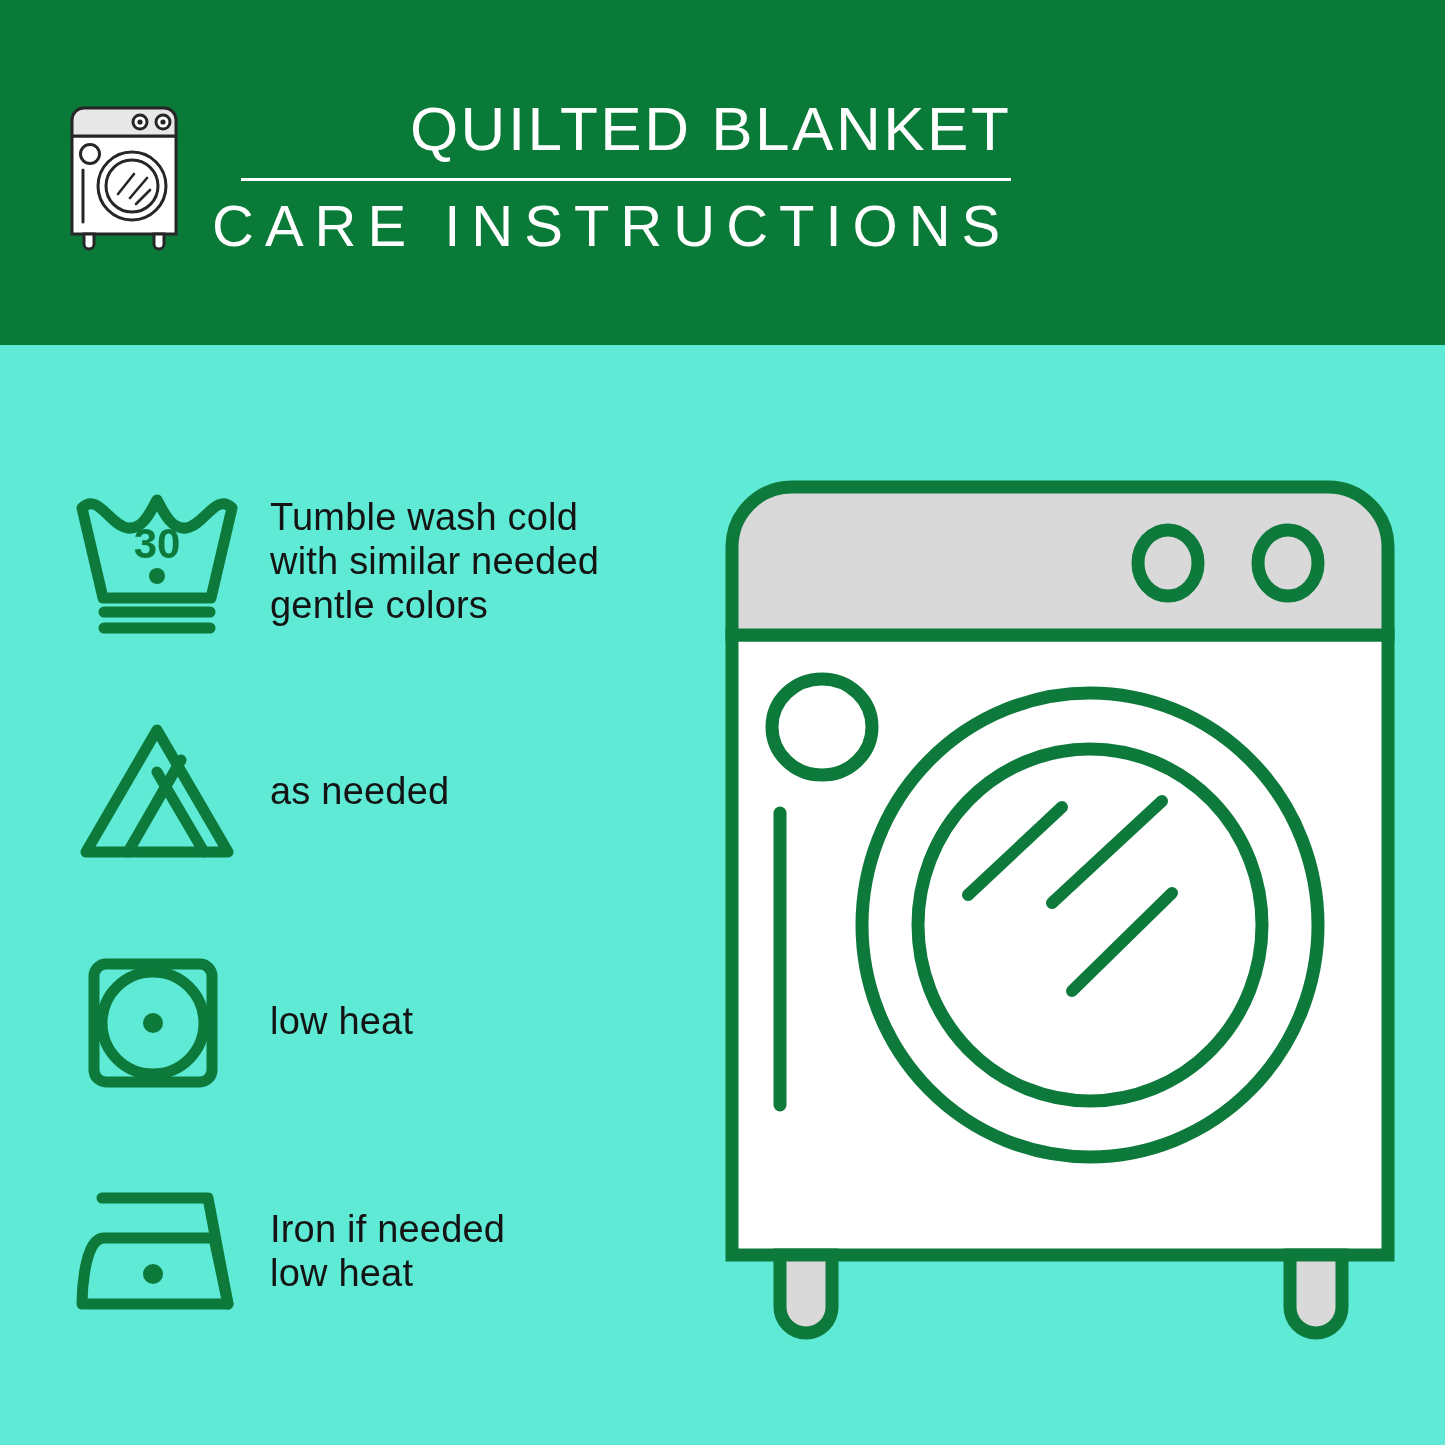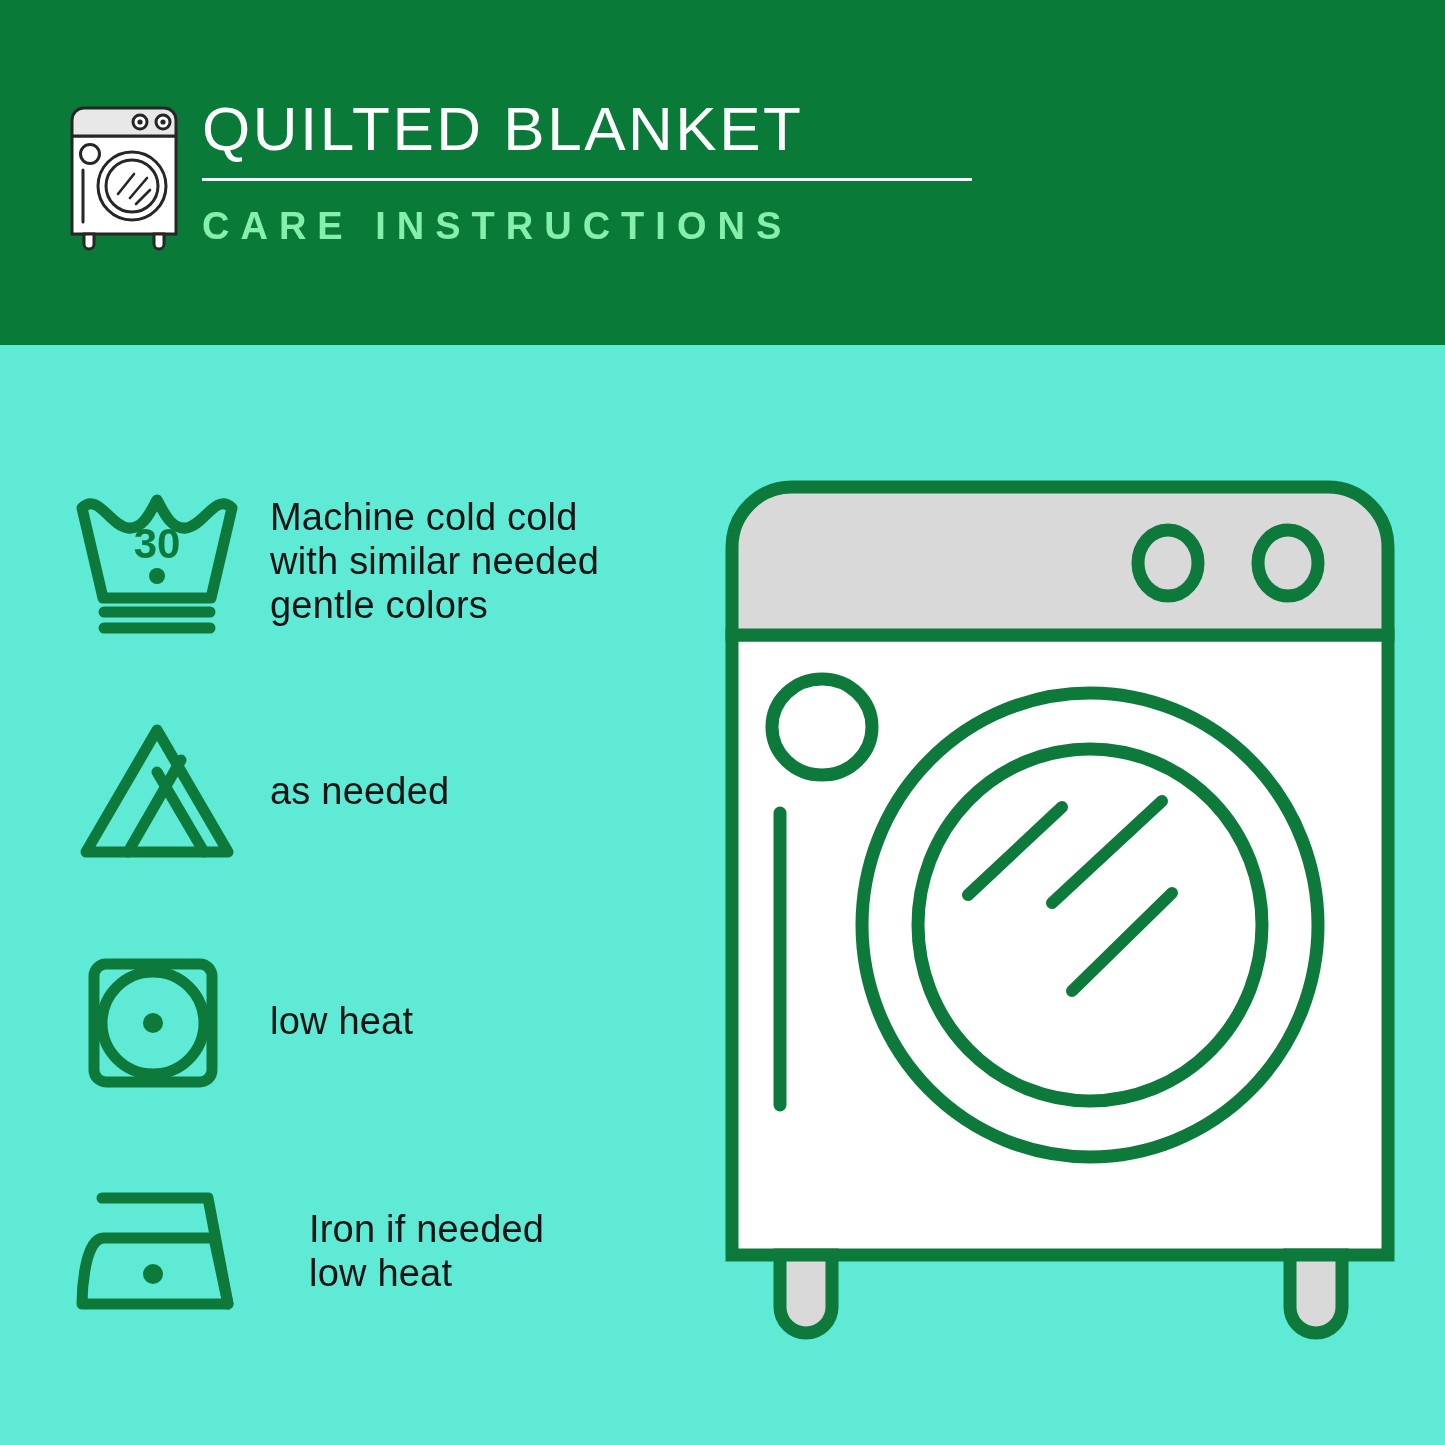--- a/index.html
+++ b/index.html
@@ -32,46 +32,46 @@
     display: flex;
     align-items: flex-start;
   }
   .brand-logo {
     width: 128px;
     height: 150px;
     flex: 0 0 auto;
     margin-top: 6px;
   }
   .title-block {
-    margin-left: 8px;
+    margin-left: 18px;
     display: flex;
     flex-direction: column;
-    align-items: flex-start;
+    align-items: flex-end;
   }
   .title-main {
     color: #ffffff;
     font-size: 62px;
     line-height: 66px;
     letter-spacing: 2.5px;
     font-weight: 300;
     white-space: nowrap;
     padding-left: 4px;
   }
   .title-rule {
     height: 3px;
     background: #ffffff;
     margin: 16px 0 14px 4px;
     width: 770px;
   }
   .title-sub {
-    color: #86efac;
-    font-size: 38px;
+    color: #ffffff;
+    font-size: 58px;
     line-height: 62px;
     letter-spacing: 11px;
-    font-weight: 700;
+    font-weight: 400;
     white-space: nowrap;
     padding-left: 4px;
   }
 
   
   .content {
     position: absolute;
     left: 0;
     top: 345px;
     width: 1445px;
@@ -85,21 +85,21 @@
     left: 62px;
     top: 130px;
     width: 620px;
   }
   .care-row {
     display: flex;
     align-items: center;
     height: 172px;
     margin-bottom: 58px;
   }
-  .care-row:last-child { margin-bottom: 0; gap: 39px; }
+  .care-row:last-child { margin-bottom: 0; }
   .care-symbol {
     flex: 0 0 auto;
     width: 190px;
     height: 160px;
     display: flex;
     align-items: center;
     justify-content: center;
   }
   .care-text {
     margin-left: 18px;
@@ -173,21 +173,21 @@
             <path d="M14 22 C 30 6, 42 40, 60 42 C 76 44, 84 22, 89 14 C 94 22, 102 44, 118 42 C 136 40, 148 6, 164 22 L 143 112 L 35 112 Z"></path>
 
             <line x1="36" y1="126" x2="142" y2="126"></line>
             <line x1="36" y1="142" x2="142" y2="142"></line>
           </g>
           <text x="89" y="72" text-anchor="middle" font-family="Liberation Sans, sans-serif" font-size="42" font-weight="700" fill="#0d7a3c">30</text>
           <circle cx="89" cy="90" r="8" fill="#0d7a3c"></circle>
         </svg>
       </div>
       <div class="care-text">
-        <div>Machine cold cold</div>
+        <div>Tumble wash cold</div>
         <div>with similar needed</div>
         <div>gentle colors</div>
       </div>
     </div>
 
     <div class="care-row">
       <div class="care-symbol">
         <svg width="178" height="150" viewBox="0 0 178 150">
           <g fill="none" stroke="#0d7a3c" stroke-width="11" stroke-linecap="round" stroke-linejoin="round">
             <path d="M89 14 L 160 136 L 18 136 Z"></path>

